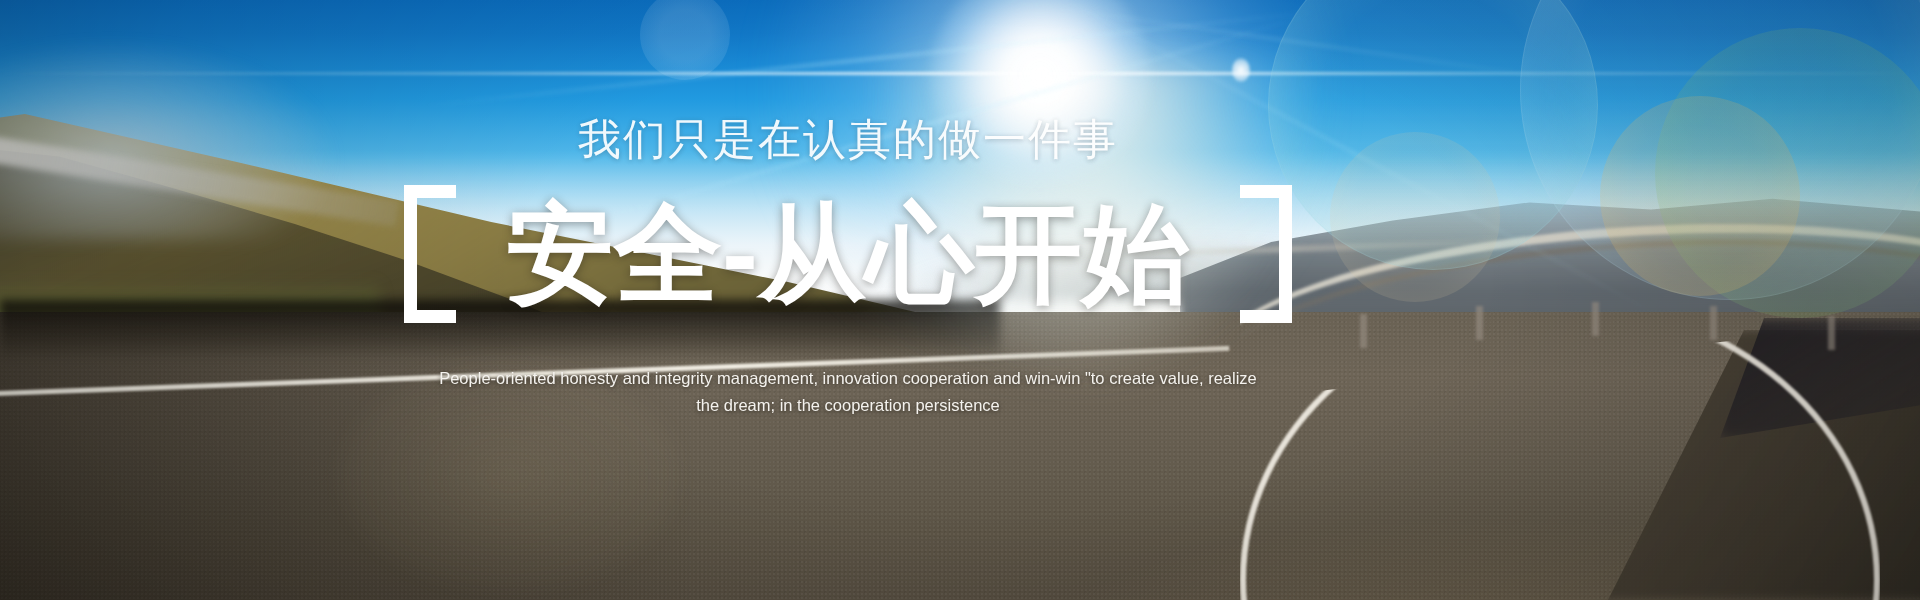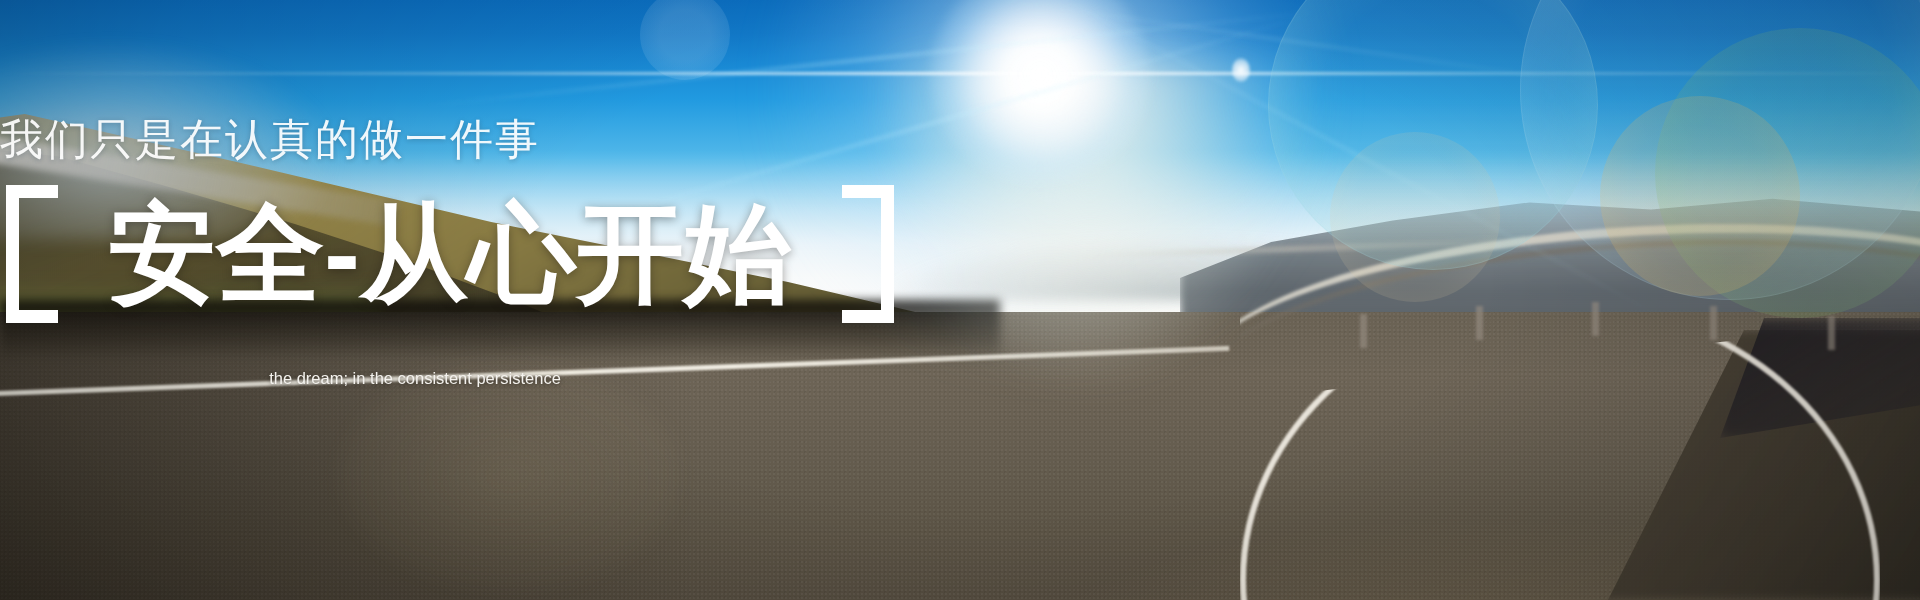--- a/index.html
+++ b/index.html
@@ -246,21 +246,21 @@
   }
   .flare-h {
     left:340px; top:360px; width:340px; height:230px;
     background:radial-gradient(ellipse, rgba(255,230,180,.10) 0%, rgba(255,230,180,.04) 55%, rgba(0,0,0,0) 100%);
     filter:blur(10px);
   }
 
   
   .content {
     position:absolute; left:0; top:0; width:1696px; height:600px;
-    display:flex; flex-direction:column; align-items:flex-start;
+    display:flex; flex-direction:column; align-items:center;
     z-index:20;
   }
 
   .kicker {
     margin-top:118px;
     font-size:43px;
     line-height:1;
     letter-spacing:2px;
     color:#ffffff;
     opacity:.92;
@@ -399,17 +399,18 @@
 
       <div class="headline">安全-从心开始</div>
 
       <div class="bracket right">
         <span class="arm top"></span>
         <span class="arm bottom"></span>
       </div>
     </div>
 
     <div class="subtitle">
-      <div>the dream; in the consistent persistence</div>
+      <div>People-oriented honesty and integrity management, innovation cooperation and win-win "to create value, realize</div>
+      <div>the dream; in the cooperation persistence</div>
     </div>
 
   </div>
 </div>
 
 </body></html>

